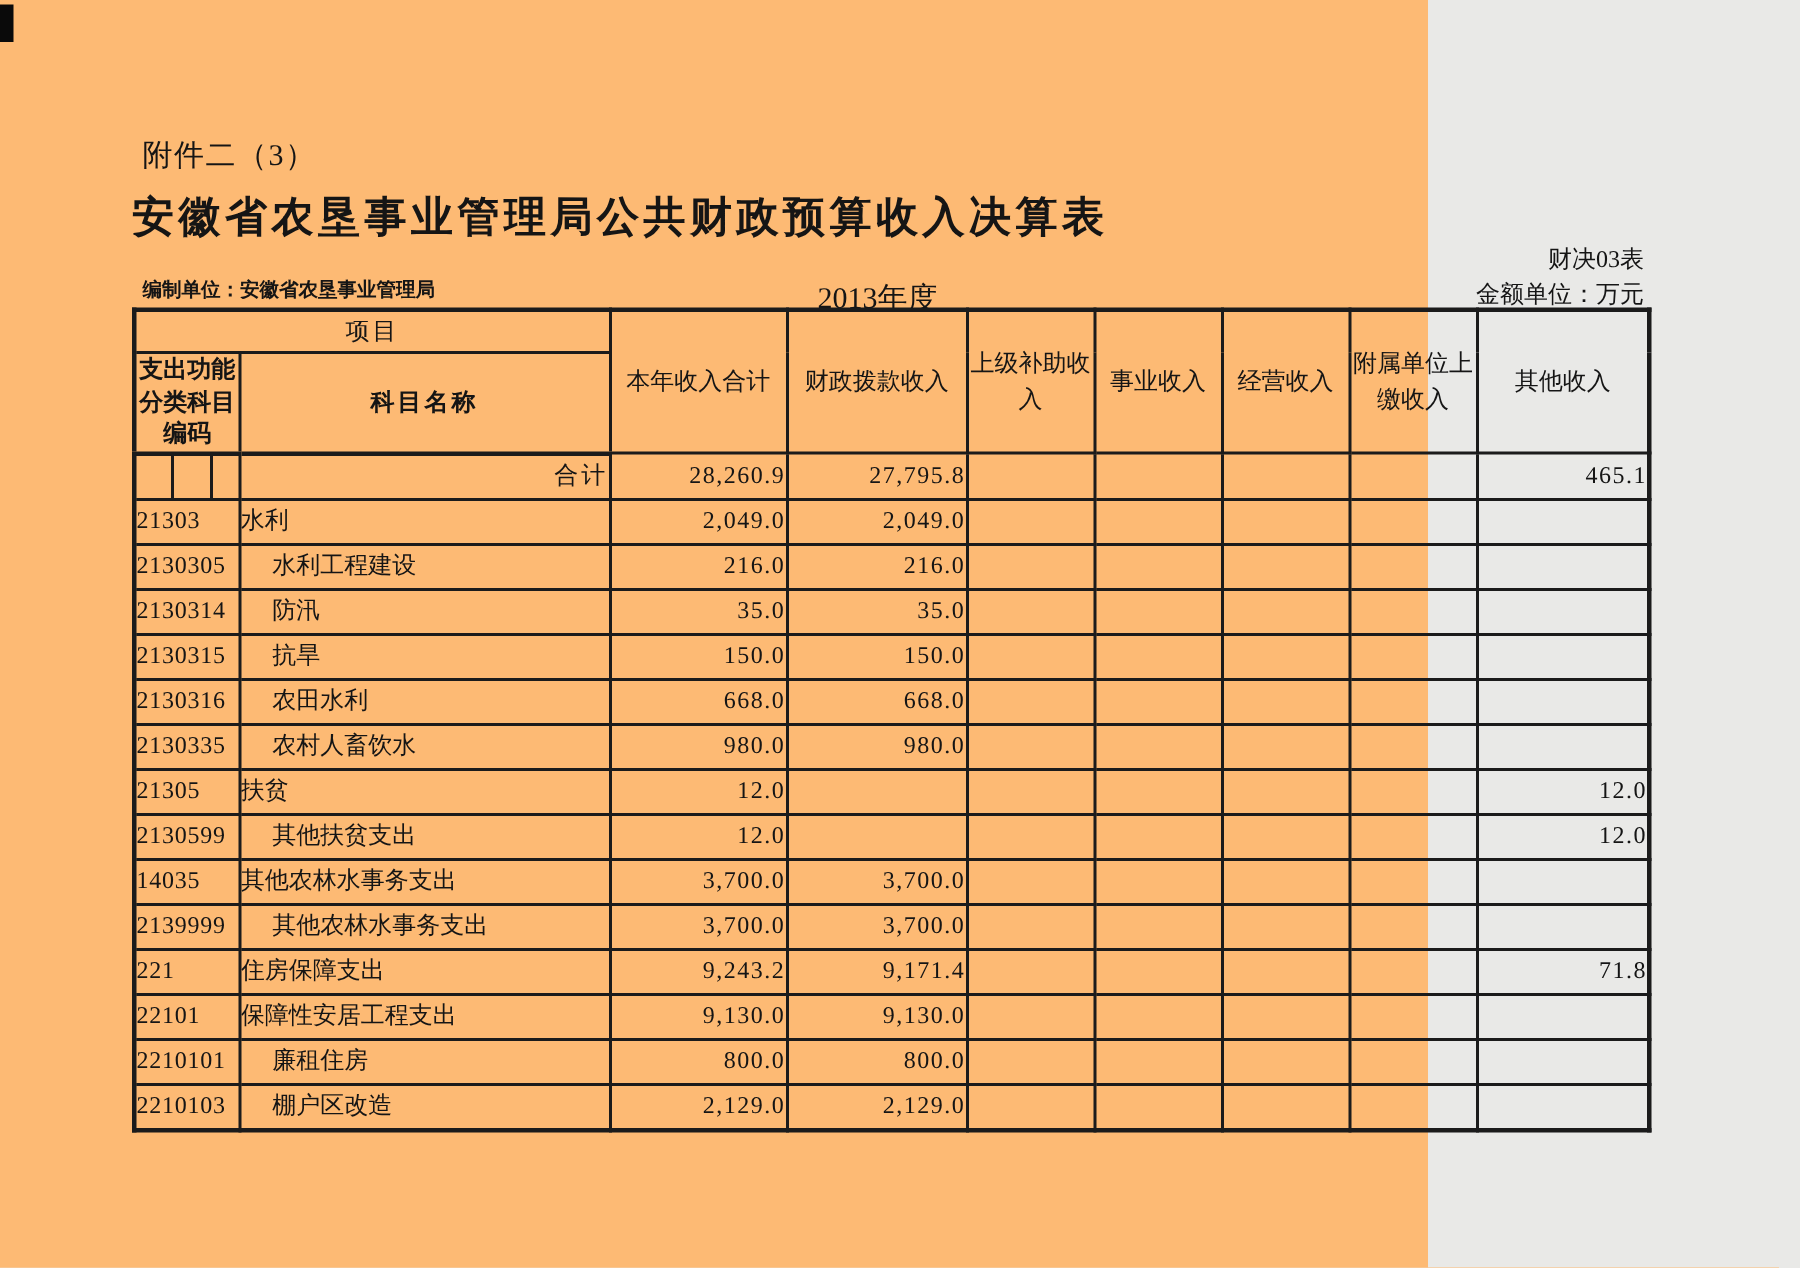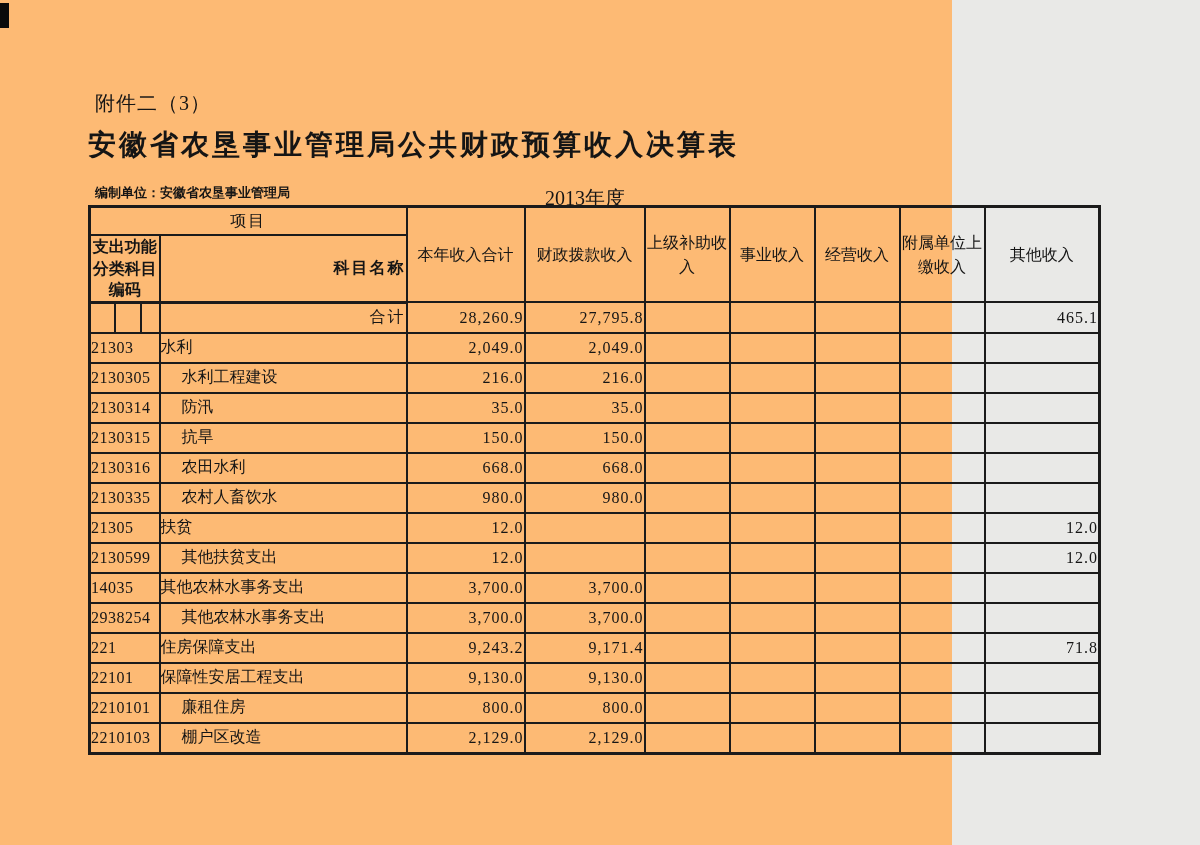--- a/index.html
+++ b/index.html
@@ -102,21 +102,21 @@
   tr.h2 th {
     height: 62px;
     vertical-align: middle;
   }
   th.code-th {
     text-align: center;
     line-height: 1.35;
     padding: 0 2px;
   }
   th.name-th {
-    text-align: right;
+    text-align: center;
     letter-spacing: 2px;
   }
   th.val-th {
     vertical-align: middle;
     text-align: center;
     line-height: 1.45;
     padding: 0 4px;
     border-bottom: 3px solid #1b1b1b;
   }
   thead tr.h2 th {
@@ -164,25 +164,27 @@
 </head>
 <body>
 
 <div class="page">
   <div class="corner-mark"></div>
 
   <div class="attachment">附件二（3）</div>
 
   <div class="doc-title">安徽省农垦事业管理局公共财政预算收入决算表</div>
 
+  <div class="form-code">财决03表</div>
 
   <div class="prepared"><span>编制单位：</span><span>安徽省农垦事业管理局</span></div>
 
   <div class="year">2013年度</div>
 
+  <div class="unit">金额单位：万元</div>
 
   <table class="fin">
     <colgroup>
         <col style="width: 70px;">
         <col style="width: 247px;">
         <col style="width: 118px;">
         <col style="width: 120px;">
         <col style="width: 85px;">
         <col style="width: 85px;">
         <col style="width: 85px;">
@@ -316,21 +318,21 @@
           <td class="name-cell">其他农林水事务支出</td>
           <td class="num-cell">3,700.0</td>
           <td class="num-cell">3,700.0</td>
           <td class="num-cell"></td>
           <td class="num-cell"></td>
           <td class="num-cell"></td>
           <td class="num-cell"></td>
           <td class="num-cell"></td>
         </tr>
         <tr>
-          <td class="code-cell">2938254</td>
+          <td class="code-cell">2139999</td>
           <td class="name-cell indent">其他农林水事务支出</td>
           <td class="num-cell">3,700.0</td>
           <td class="num-cell">3,700.0</td>
           <td class="num-cell"></td>
           <td class="num-cell"></td>
           <td class="num-cell"></td>
           <td class="num-cell"></td>
           <td class="num-cell"></td>
         </tr>
         <tr>

